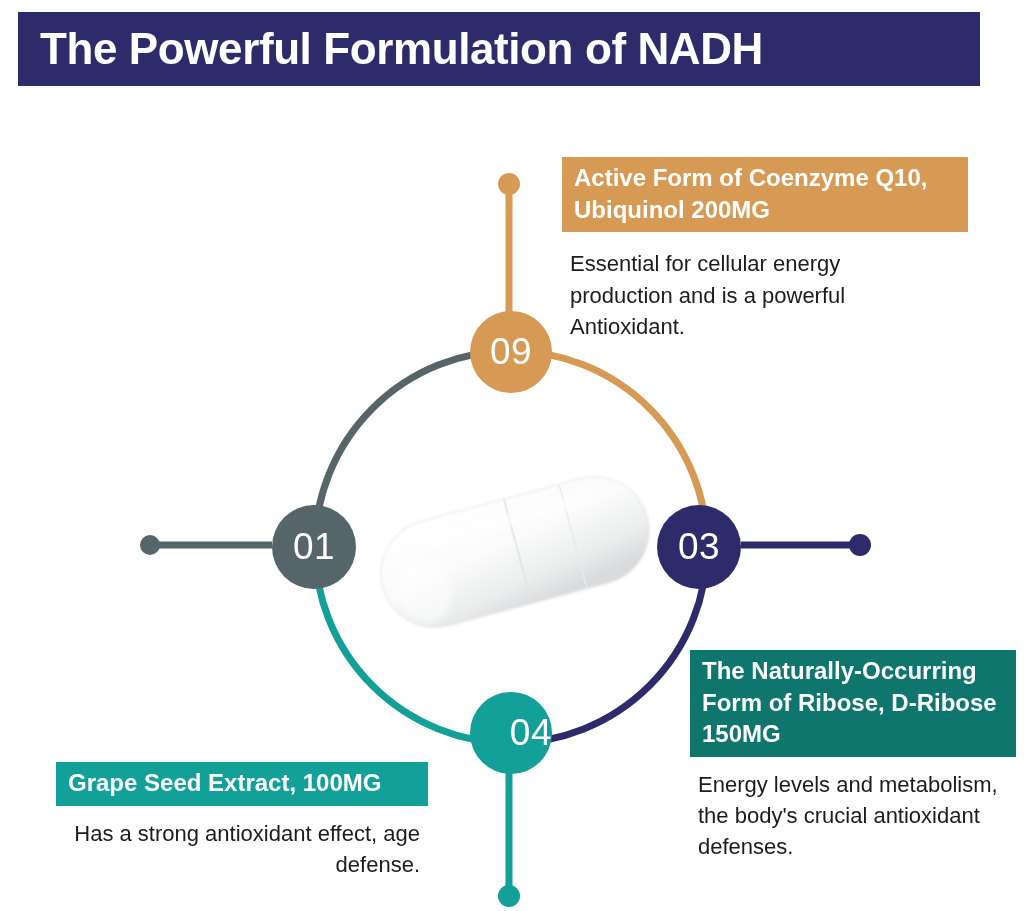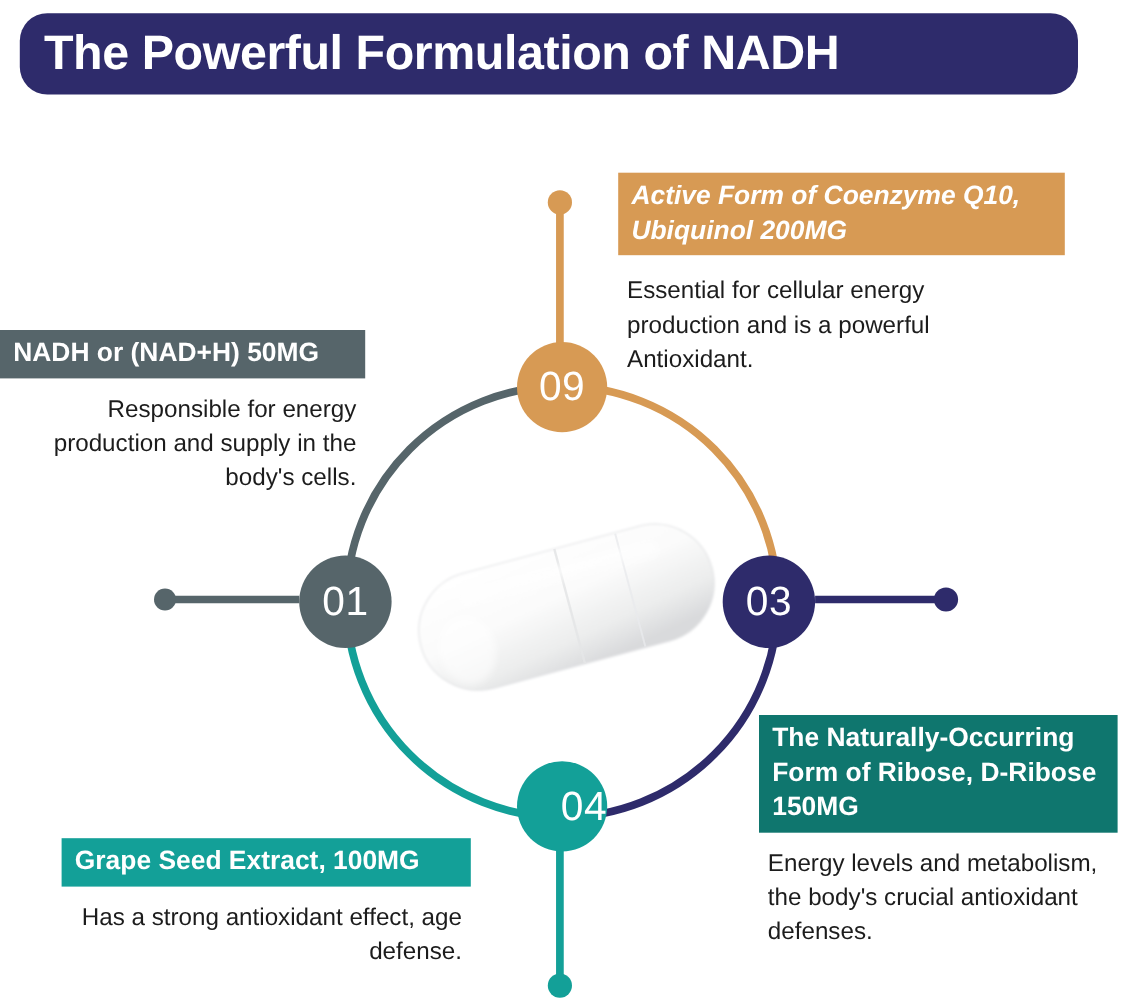--- a/index.html
+++ b/index.html
@@ -21,21 +21,20 @@
     position: absolute;
     left: 18px;
     top: 12px;
     width: 962px;
     height: 74px;
     background: #2e2b6b;
     display: flex;
     align-items: center;
     box-sizing: border-box;
     padding-left: 22px;
-    border-radius: 25px;
   }
   #title-text {
     color: #ffffff;
     font-size: 44px;
     font-weight: bold;
     letter-spacing: -0.4px;
     line-height: 1;
     white-space: nowrap;
   }
 
@@ -100,21 +99,21 @@
     margin-top: 12px;
   }
 
   
   #callout-01 { left: 0px; top: 300px; width: 332px; text-align: right; }
   #callout-01 .chip { background: #56656a; width: 332px; text-align: left; }
   #callout-01 .desc { padding-right: 8px; }
 
   
   #callout-02 { left: 562px; top: 157px; width: 420px; text-align: left; }
-  #callout-02 .chip { background: #d79a54; width: 406px; font-style: italic; }
+  #callout-02 .chip { background: #d79a54; width: 406px; }
   #callout-02 .desc { padding-left: 8px; width: 330px; margin-top: 16px; }
 
   
   #callout-03 { left: 690px; top: 650px; width: 330px; text-align: left; }
   #callout-03 .chip { background: #0f766e; width: 326px; }
   #callout-03 .desc { padding-left: 8px; width: 318px; }
 
   
   #callout-04 { left: 48px; top: 762px; width: 380px; text-align: right; }
   #callout-04 .chip { background: #13a098; width: 372px; text-align: left; }
@@ -188,24 +187,20 @@
   <div class="node" id="node-02">
     <span>09</span>
   </div>
   <div class="node" id="node-03">
     <span>03</span>
   </div>
   <div class="node" id="node-04">
     <span>04</span>
   </div>
 
-  <div class="callout" id="callout-01">
-    <div class="chip">NADH or (NAD+H) 50MG</div>
-    <div class="desc">Responsible for energy production and supply in the body's cells.</div>
-  </div>
 
   <div class="callout" id="callout-02">
     <div class="chip">Active Form of Coenzyme Q10, Ubiquinol 200MG</div>
     <div class="desc">Essential for cellular energy production and is a powerful Antioxidant.</div>
   </div>
 
   <div class="callout" id="callout-03">
     <div class="chip">The Naturally-Occurring Form of Ribose, D-Ribose 150MG</div>
     <div class="desc">Energy levels and metabolism, the body's crucial antioxidant defenses.</div>
   </div>

